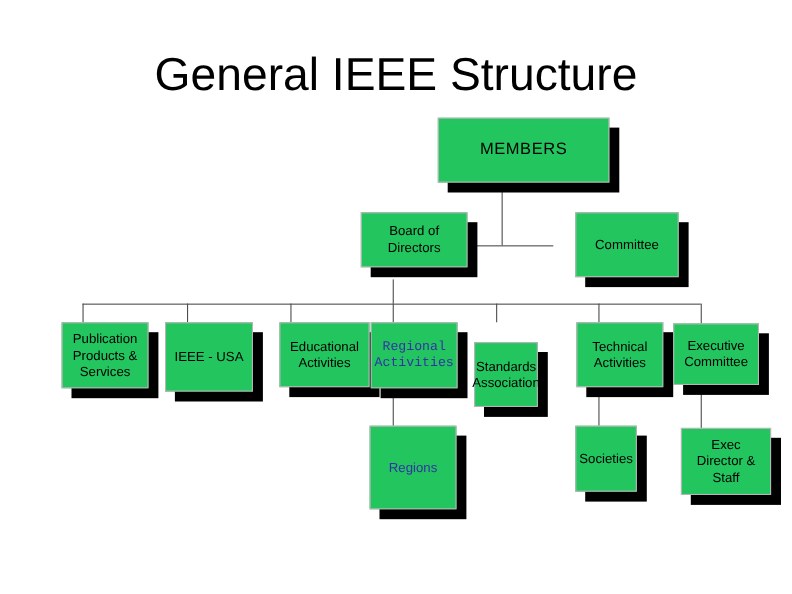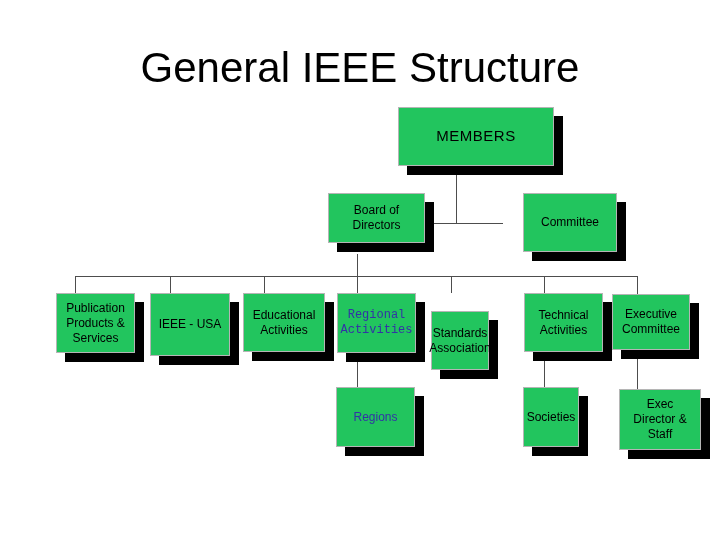--- a/index.html
+++ b/index.html
@@ -78,31 +78,31 @@
     <div class="node members" style="left:378px; top:107px; width:156px; height:59px;">MEMBERS</div>
 
     <div class="node" style="left:308px; top:193px; width:97px; height:50px;">Board of
 Directors</div>
     <div class="node" style="left:503px; top:193px; width:94px; height:59px;">Committee</div>
 
     <div class="node" style="left:36px; top:293px; width:79px; height:60px;">Publication
 Products &amp;
 Services</div>
     <div class="node" style="left:130px; top:293px; width:80px; height:63px;">IEEE - USA</div>
-    <div class="node" style="left:223px; top:293px; width:82px; height:59px;">Educational
+    <div class="node" style="left:234px; top:293px; width:82px; height:59px;">Educational
 Activities</div>
     <div class="node blue" style="left:317px; top:293px; width:79px; height:60px;font-family:Liberation Mono, monospace;">Regional
 Activities</div>
     <div class="node" style="left:411px; top:311px; width:58px; height:59px;">Standards
 Association</div>
     <div class="node" style="left:504px; top:293px; width:79px; height:59px;">Technical
 Activities</div>
     <div class="node" style="left:592px; top:294px; width:78px; height:56px;">Executive
 Committee</div>
 
-    <div class="node blue" style="left:316px; top:387px; width:79px; height:60px;">Regions</div>
+    <div class="node blue" style="left:316px; top:387px; width:79px; height:76px;">Regions</div>
     <div class="node" style="left:503px; top:387px; width:56px; height:60px;">Societies</div>
     <div class="node" style="left:599px; top:389px; width:82px; height:61px;">Exec
 Director &amp;
 Staff</div>
 
   </div>
 </div>
 
 </body></html>

